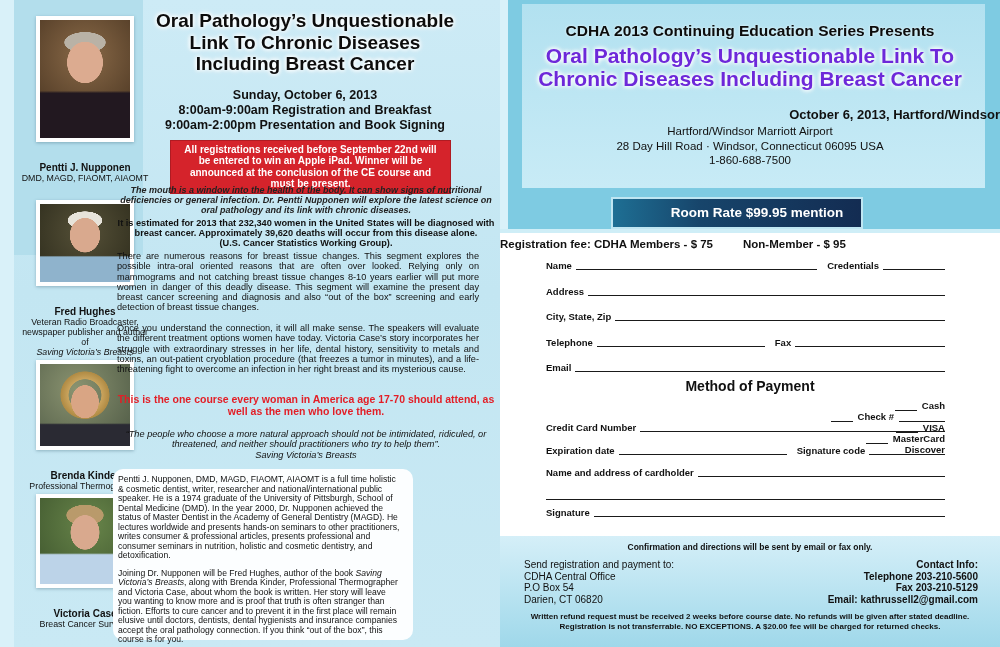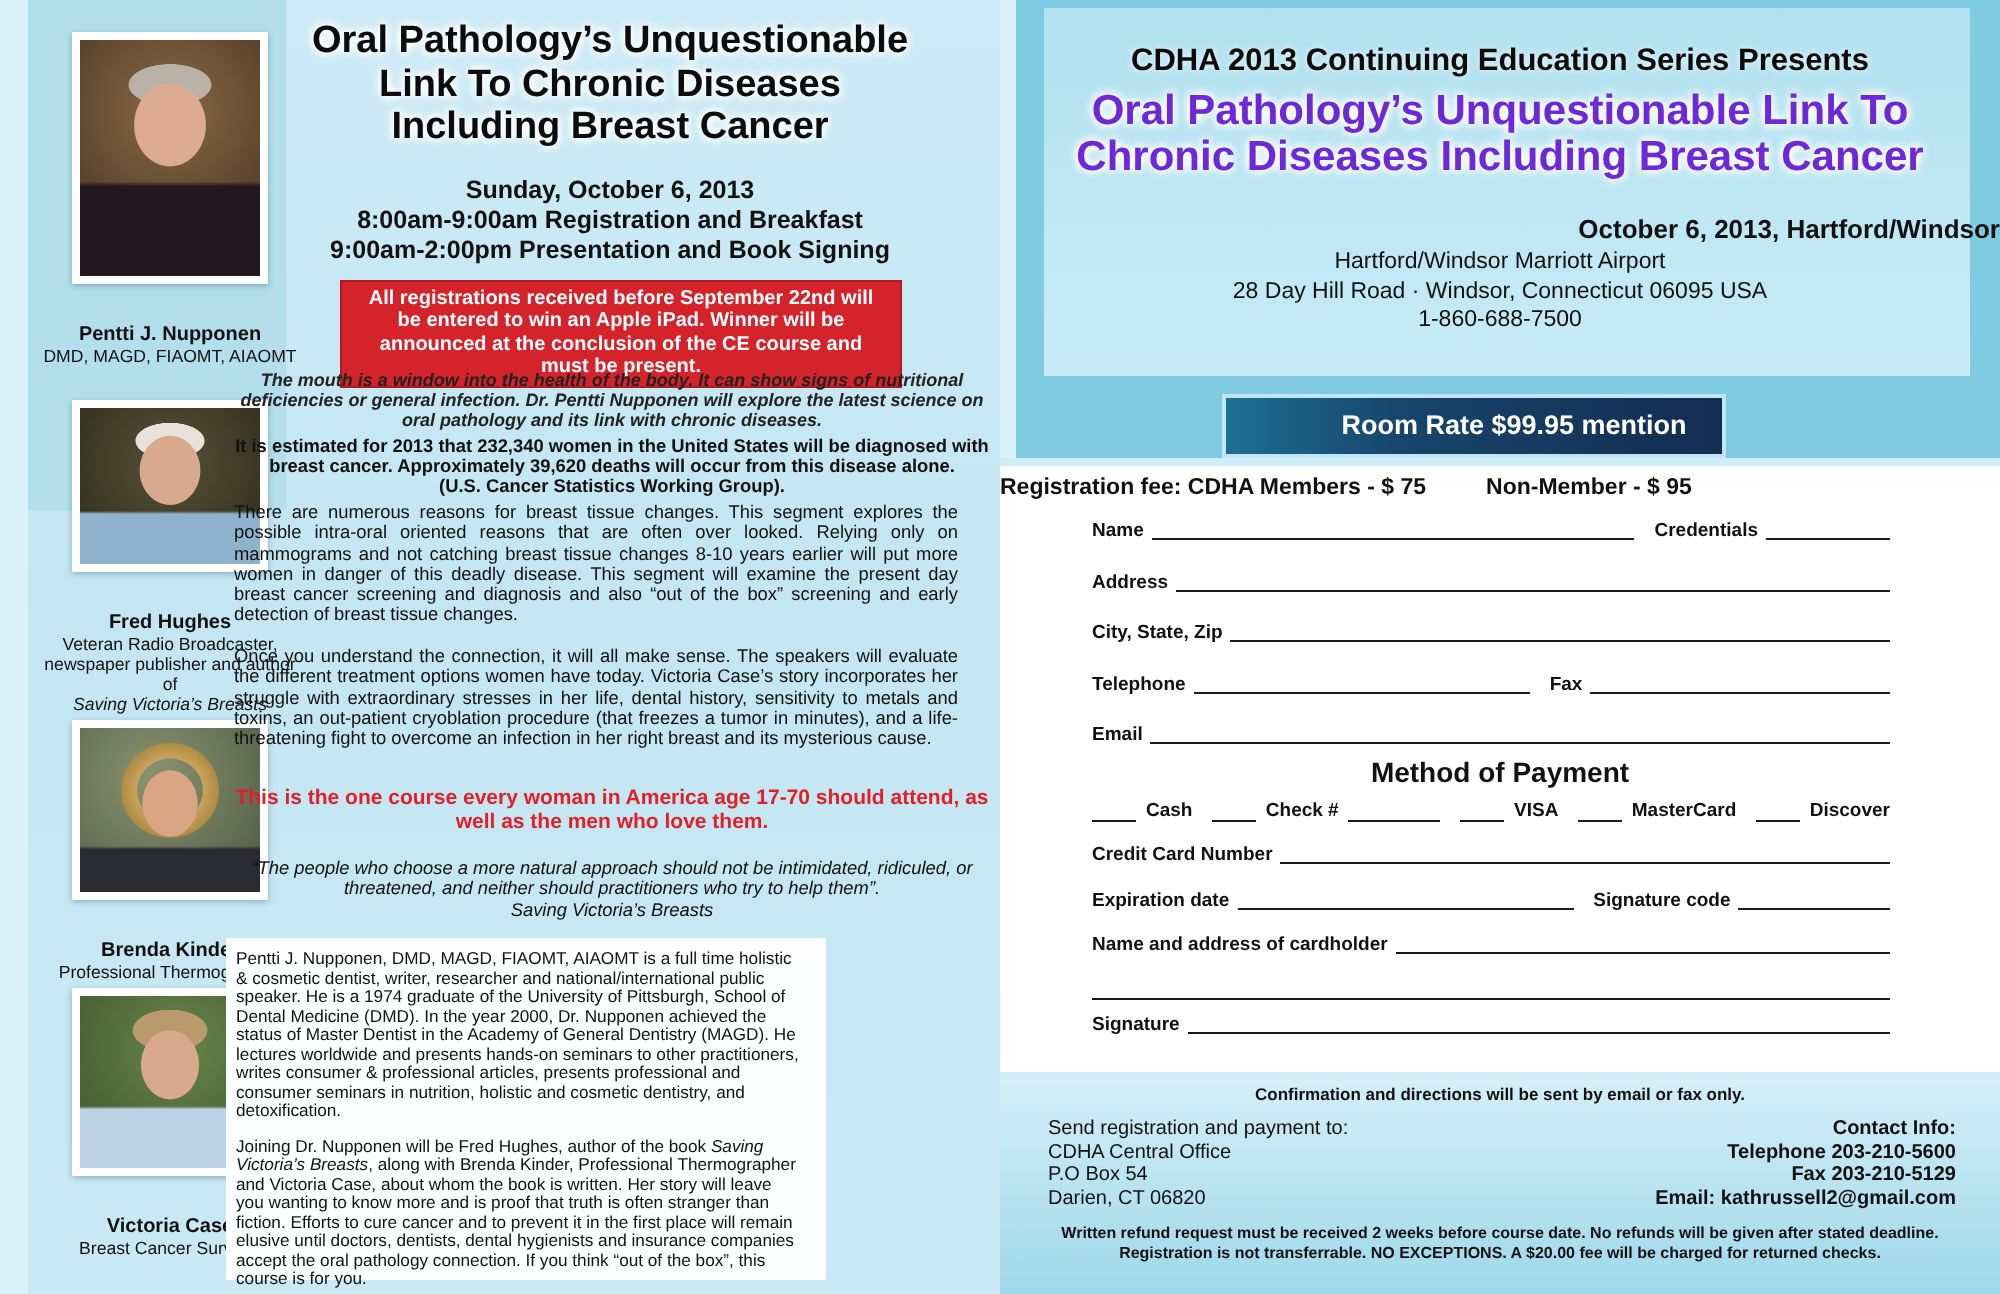--- a/index.html
+++ b/index.html
@@ -52,21 +52,21 @@
     font-size:9.2px; line-height:9.8px; font-weight:bold; }
   .lt-para1 { position:absolute; left:117px; top:251px; width:362px;
     font-size:9.2px; line-height:10.3px; text-align:justify; }
   .lt-para2 { position:absolute; left:117px; top:323px; width:362px;
     font-size:9.2px; line-height:10.3px; text-align:justify; }
   .lt-callout { position:absolute; left:115px; top:393px; width:382px; text-align:center;
     font-size:10.5px; line-height:12px; font-weight:bold; color:#e31e26; }
   .lt-quote { position:absolute; left:115px; top:429px; width:382px; text-align:center;
     font-size:9.2px; line-height:10.4px; font-style:italic; }
   .bio-panel { position:absolute; left:113px; top:469px; width:300px; height:171px;
-    background:#fcfeff; border-radius:0; padding:6px 12px 0 5px; }
+    background:#fcfeff; border-radius:10px; padding:6px 12px 0 5px; }
   .bio { font-size:8.6px; line-height:9.5px; }
   .bio + .bio { margin-top:8px; }
   .price { margin-top:7px; text-align:center; font-size:9.8px; font-weight:bold; color:#e31e26; }
 
   
   .page-right { position:absolute; left:500px; top:0; width:500px; height:647px; background:#fff; }
   .pr-top { position:absolute; left:0; top:0; width:500px; height:233px; background:#7ecbe2; }
   .pr-top-line { position:absolute; left:0; top:229px; width:500px; height:4px; background:#cfeef7; }
   .pr-gutter { position:absolute; left:0; top:0; width:8px; height:233px; background:#d9f1f9; }
   .pr-panel { position:absolute; left:22px; top:4px; width:463px; height:184px;
@@ -93,21 +93,21 @@
   .frow { position:absolute; left:46px; width:399px; display:flex; align-items:flex-start;
     font-size:9.5px; font-weight:bold; }
   .flab { white-space:nowrap; padding-right:4px; }
   .fline { flex:1; height:10px; border-bottom:1.6px solid #1a1a1a; }
   .fline.fixed60 { flex:0 0 62px; }
   .fline.fixed190 { flex:0 0 168px; }
   .gap14 { flex:0 0 10px; }
   .mop { position:absolute; left:0; top:378px; width:500px; text-align:center;
     font-size:14px; font-weight:bold; }
   .payrow { position:absolute; left:46px; top:400px; width:399px; display:flex;
-    justify-content:space-between; align-items:flex-end; font-size:9.5px; font-weight:bold; }
+    justify-content:space-between; align-items:flex-end; font-size:9.5px; font-weight:bold;flex-direction:column; }
   .payopt { display:flex; align-items:flex-end; }
   .blank { display:inline-block; height:9px; border-bottom:1.6px solid #1a1a1a; margin-right:5px; }
   .w20 { width:22px; } .w44 { width:46px; margin-left:5px; margin-right:0; }
 
   .confnote { position:absolute; left:0; top:542px; width:500px; text-align:center;
     font-size:8.5px; font-weight:bold; }
   .sendblk { position:absolute; left:24px; top:559px; width:220px;
     font-size:10px; line-height:11.5px; font-weight:normal; }
   .contactblk { position:absolute; right:22px; top:559px; width:230px; text-align:right;
     font-size:10px; line-height:11.5px; font-weight:bold; }

